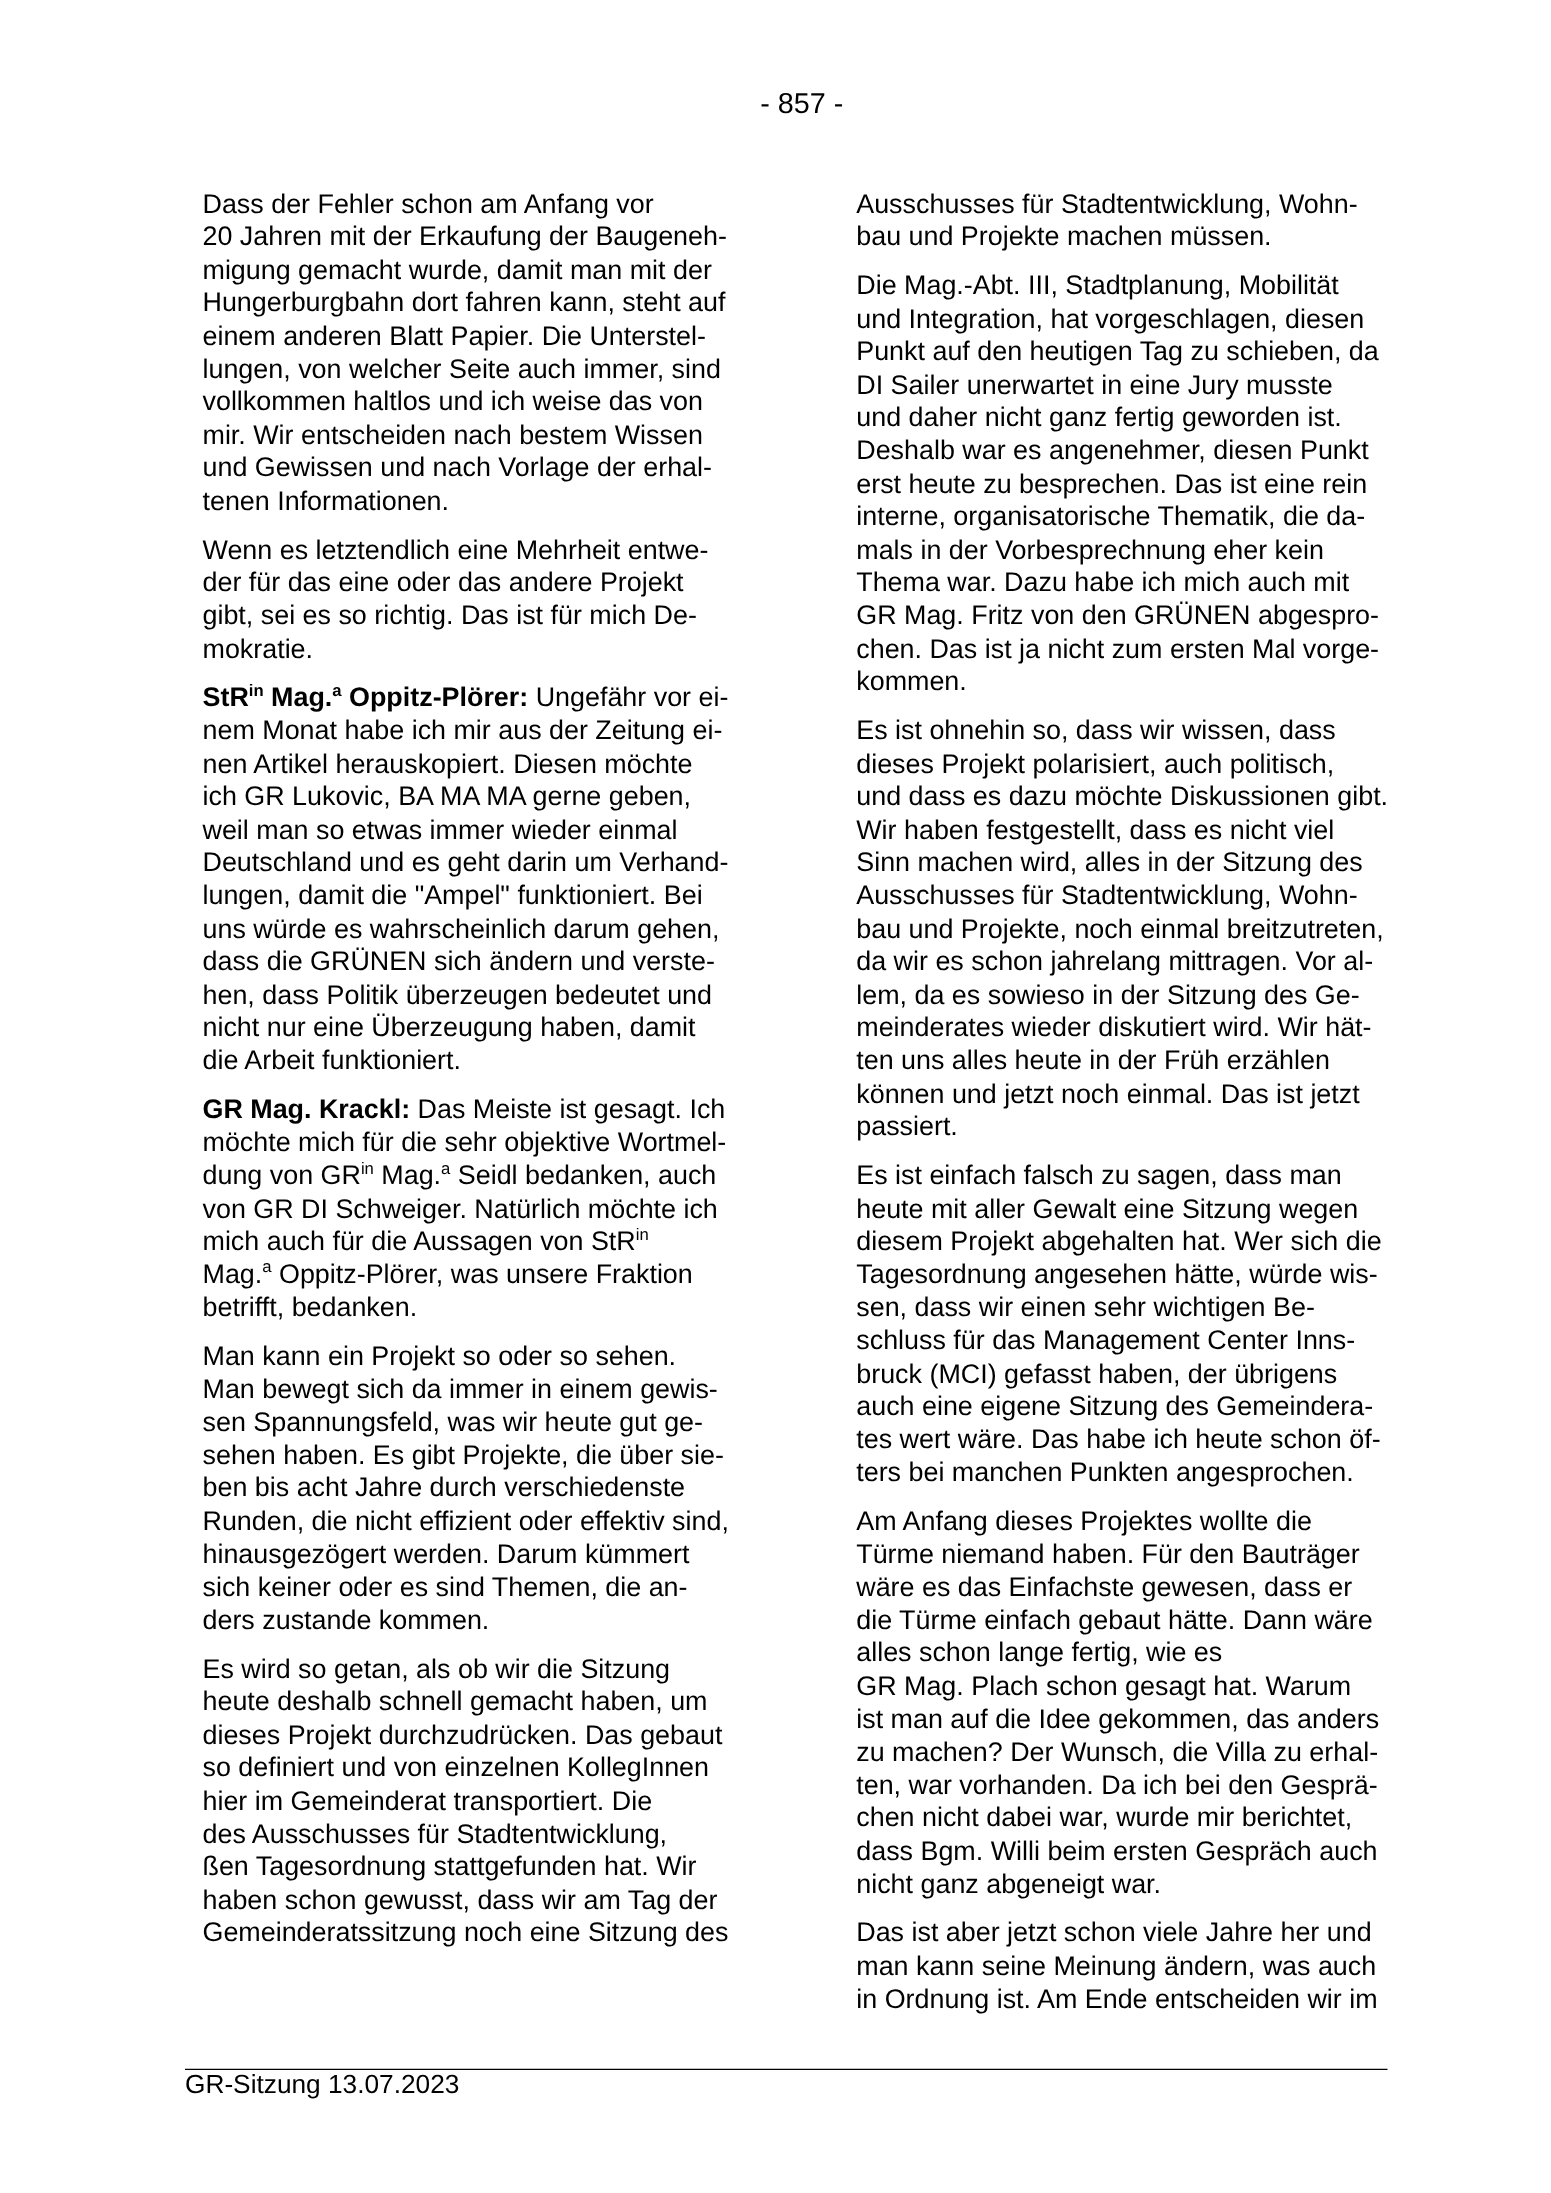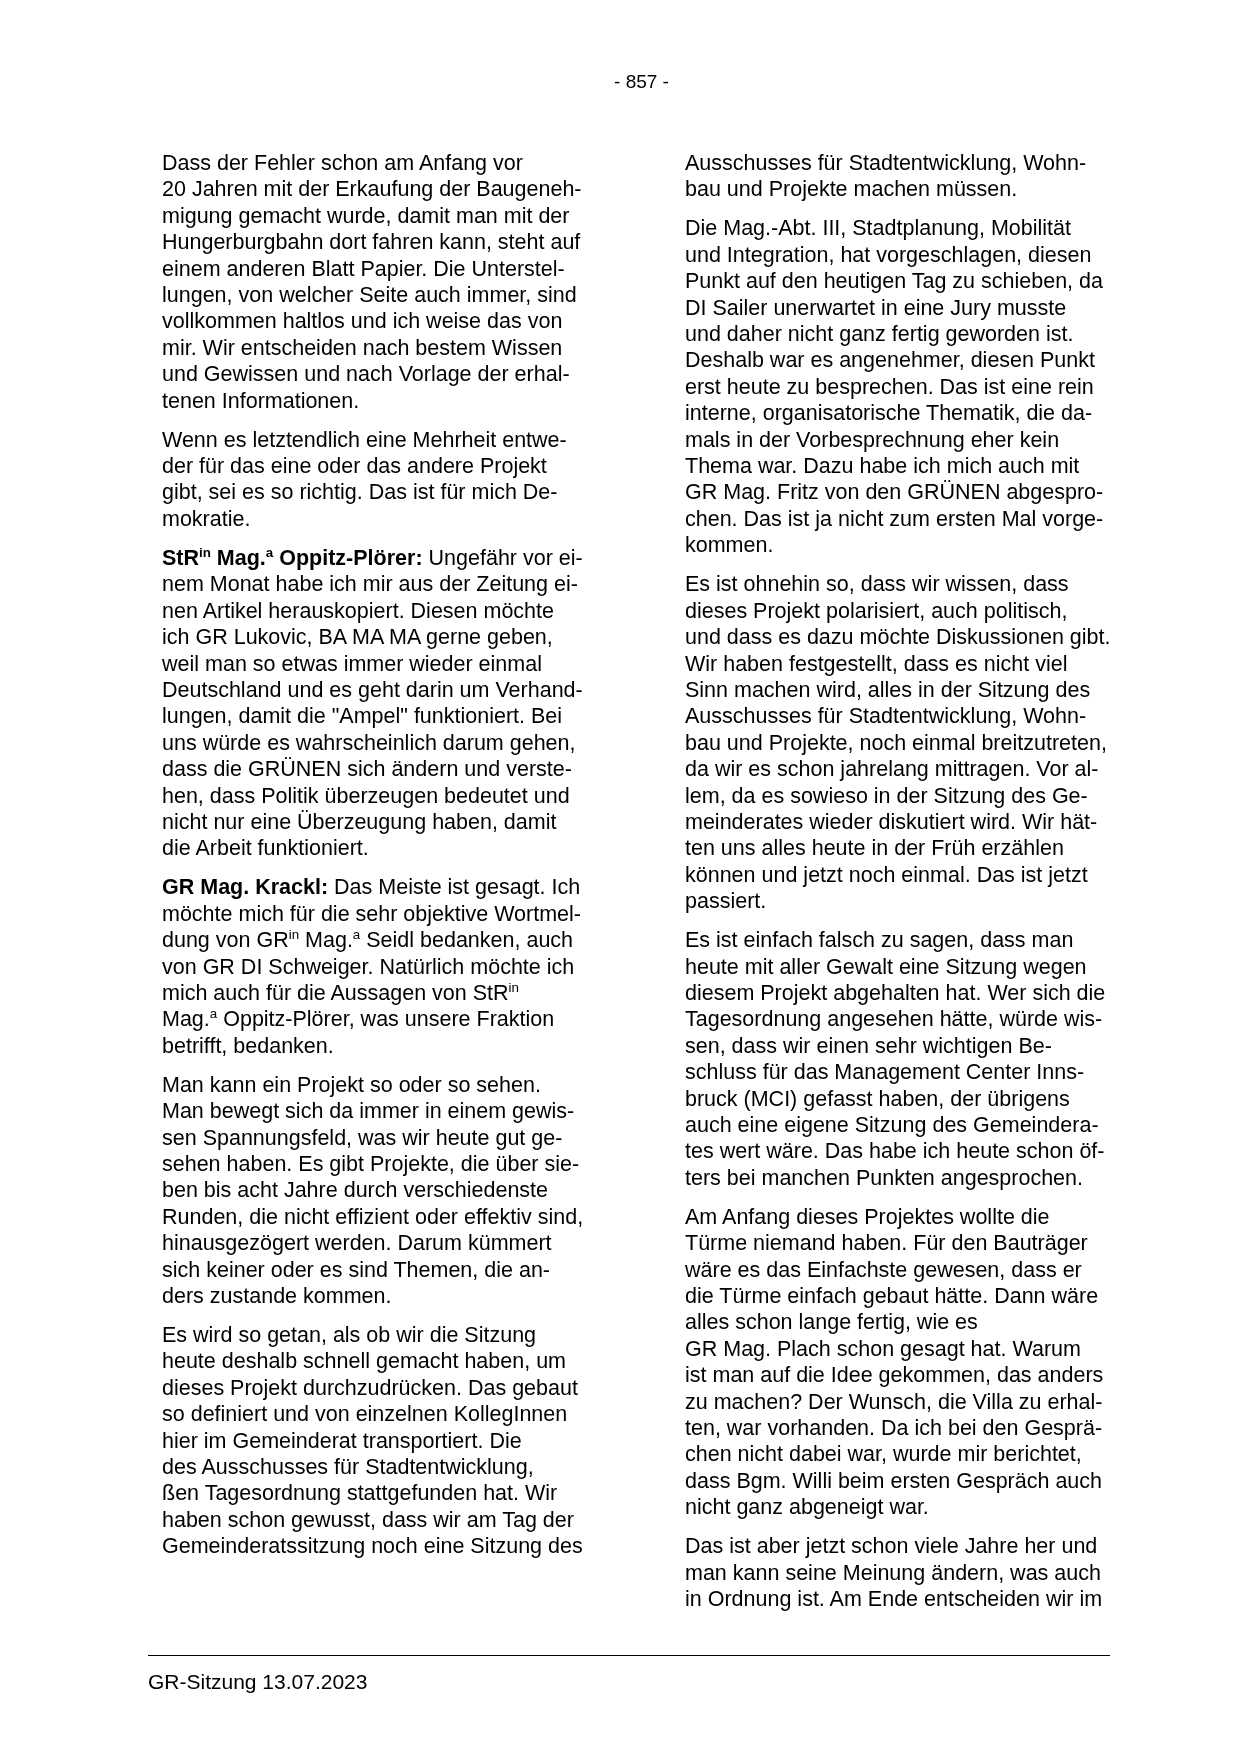--- a/index.html
+++ b/index.html
@@ -14,21 +14,21 @@
     font-family: "Liberation Sans", sans-serif;
     color: #000000;
     overflow: hidden;
   }
   .page-number {
     position: absolute;
     top: 70px;
     left: 150px;
     width: 983px;
     text-align: center;
-    font-size: 19px;
+    font-size: 23px;
     line-height: 24px;
   }
   .content {
     position: absolute;
     top: 150px;
     left: 162px;
     display: flex;
     gap: 63px;
   }
   .col {
@@ -49,21 +49,21 @@
     font-size: 0.62em;
     vertical-align: super;
     line-height: 0;
   }
   .footer {
     position: absolute;
     top: 1655px;
     left: 148px;
     width: 962px;
     border-top: 1.5px solid #000000;
-    padding-top: 14px;
+    padding-top: 0;
     font-size: 21px;
     line-height: 24px;
   }
 </style>
 </head>
 <body>
 
 <div class="page-number">- 857 -</div>
 
 <div class="content">

